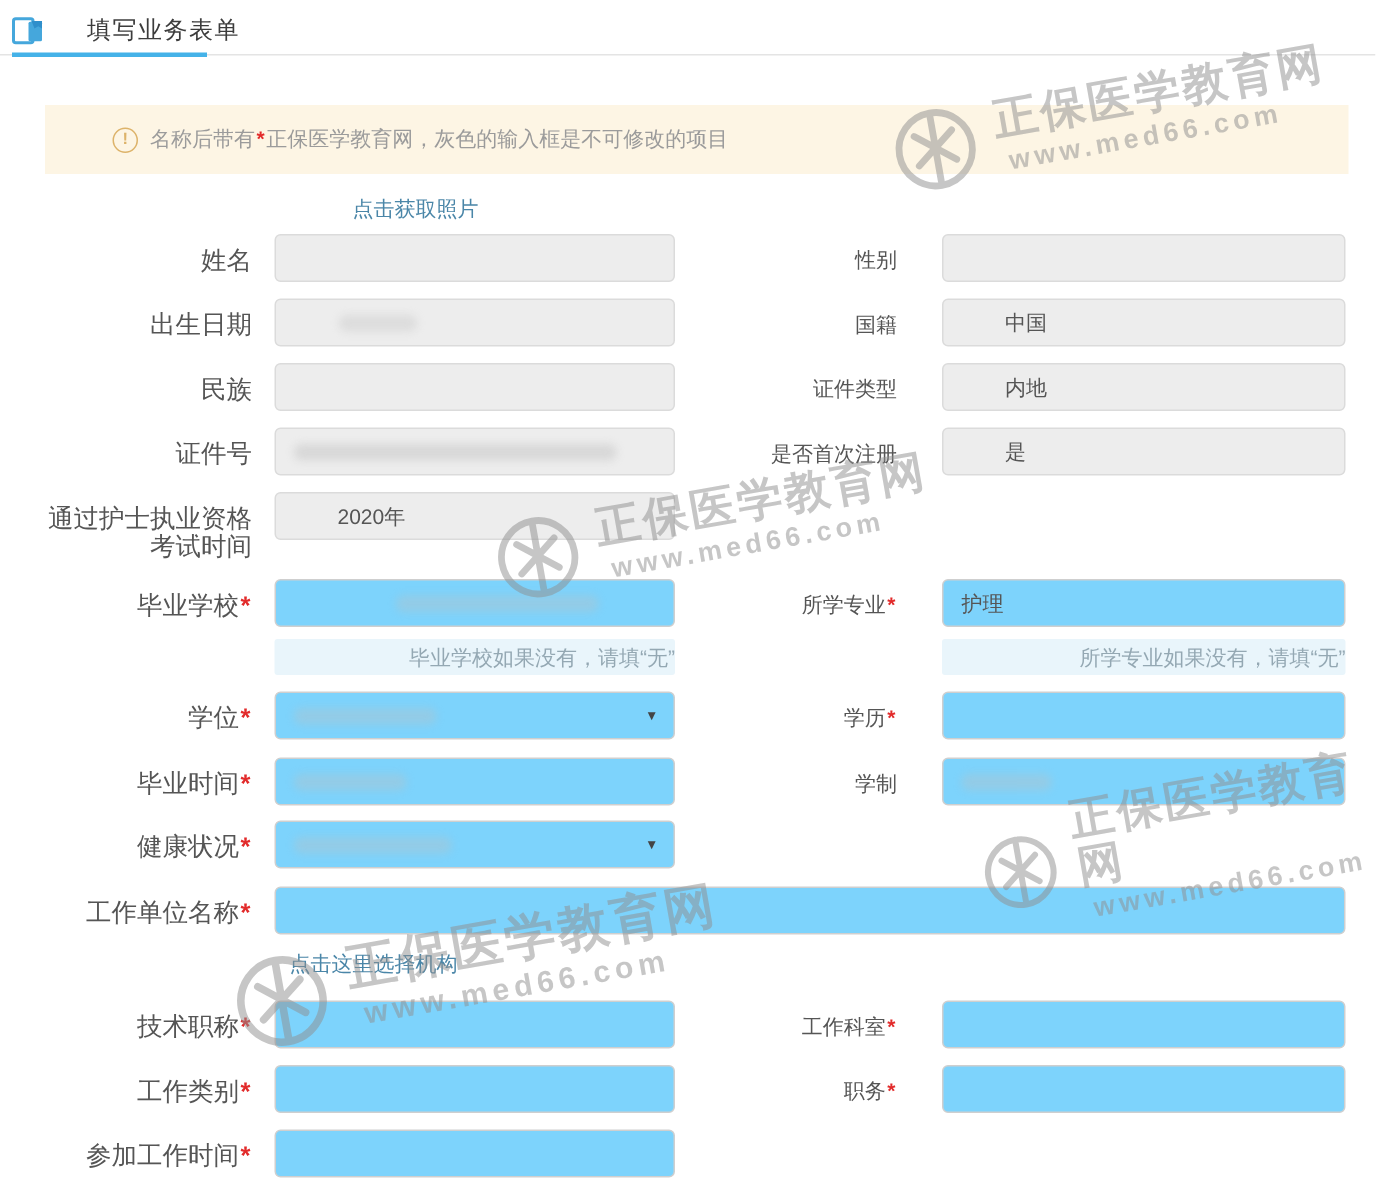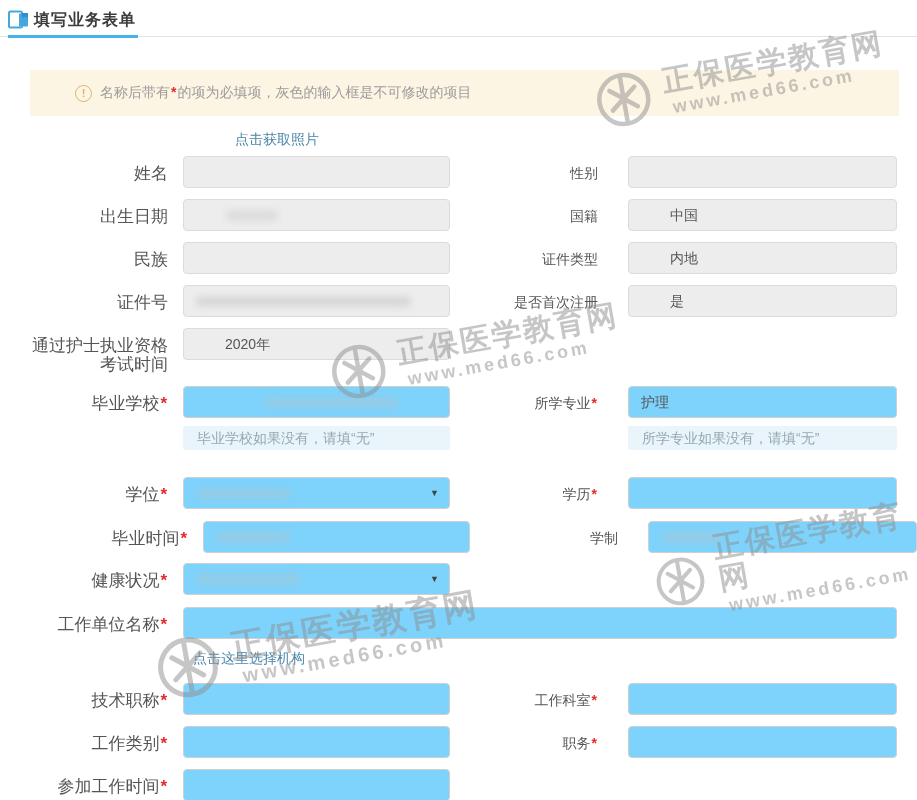--- a/index.html
+++ b/index.html
@@ -6,21 +6,21 @@
   html,body { background:#fff; }
   body {
     width:917px; height:800px; position:relative; overflow:hidden;
     font-family:"Liberation Sans","DejaVu Sans",sans-serif;
     -webkit-font-smoothing:antialiased;
   }
   .page { position:relative; width:917px; height:800px; background:#fff; }
 
   
   .header { position:relative; height:38px; }
-  .header-inner { display:flex; align-items:flex-start; gap:4px; padding:10px 0 0 8px;font-weight:bold; }
+  .header-inner { display:flex; align-items:flex-end; gap:28px; padding:10px 0 0 8px; }
   .header-title { font-size:16px; color:#3c3c3c; letter-spacing:1px; }
   .header-line { position:absolute; left:0; right:0; top:36px; height:1px; background:#e4e4e4; }
   .header-accent { position:absolute; left:8px; top:35px; width:130px; height:3px; background:#45b2e8; z-index:2; }
 
   
   .notice {
     margin:32px 18px 0 30px; height:46px; width:869px;
     background:#fdf5e4; display:flex; align-items:center; padding-left:45px;
     font-size:14px; color:#9b9b9b;
   }
@@ -37,42 +37,42 @@
   .org-link-row   { margin:11px 0 17px 193px; height:16px; line-height:16px; }
 
   
   .row { display:flex; margin-left:30px; margin-bottom:11px; }
   .l-lbl { width:138px; text-align:right; font-size:17px; color:#555; padding-top:8px; line-height:19px; }
   .l-fld { width:267px; margin-left:15px; position:relative; }
   .r-lbl { width:148px; text-align:right; font-size:14px; color:#555; padding-top:8px; line-height:19px;padding-left:13px; }
   .r-fld { width:269px; margin-left:30px; position:relative; }
   .w-fld { width:714px; margin-left:15px; position:relative; }
 
-  .mb8  { margin-bottom:8px; }  .mb10 { margin-bottom:10px;justify-content:flex-end; }
+  .mb8  { margin-bottom:8px; }  .mb10 { margin-bottom:10px; }
   .mb12 { margin-bottom:12px; }
 
   .box {
     width:100%; height:32px; border:1px solid #cfcfcf; border-radius:4px;
     background:#7dd3fc; padding:0 12px; font-size:14px; color:#555;
     line-height:30px; position:relative; overflow:hidden;
   }
   .box.gray { background:#ededed; border-color:#dbdbdb;padding-left:41px; }
   .sel .arrow { position:absolute; right:10px; top:11px; font-size:9px; color:#444; line-height:9px; }
 
   .smudge {
     position:absolute; top:10px; height:11px; border-radius:5px;
     background:#bfbfbf; opacity:.35; filter:blur(3px); display:block;
   }
 
   .hint {
     width:100%; height:24px; line-height:24px; background:#e9f5fb;
     color:#94a8b3; font-size:14px; padding-left:14px; border-radius:2px;
     white-space:nowrap; overflow:hidden;
   }
-  .hint-row { margin-bottom:27px; }
+  .hint-row { margin-bottom:11px;text-align:right; }
 
   
   .wm {
     position:absolute; display:flex; align-items:center; gap:12px;
     transform:rotate(-10deg); opacity:.5; pointer-events:none; z-index:50;
     color:#8f8f8f;
   }
   .wm .wm-text { display:flex; flex-direction:column; }
   .wm .zh  { font-size:30px; font-weight:bold; letter-spacing:2px; line-height:32px; }
   .wm .url { font-size:18px; font-weight:bold; letter-spacing:3px; line-height:22px; padding-left:6px; }
@@ -96,21 +96,21 @@
         </svg>
       </span>
       <span class="header-title">填写业务表单</span>
     </div>
     <div class="header-line"></div>
     <div class="header-accent"></div>
   </div>
 
   <div class="notice">
     <span class="notice-icon">!</span>
-    <span><span>名称后带有</span><i class="req">*</i><span>的项为必填项，灰色的输入框是不可修改的项目</span></span>
+    <span><span>名称后带有</span><i class="req">*</i><span>正保医学教育网，灰色的输入框是不可修改的项目</span></span>
   </div>
 
   <div class="photo-link-row">
     <span class="link">点击获取照片</span>
   </div>
 
   <div class="row">
     <div class="l-lbl"><span>姓名</span></div>
     <div class="l-fld">
         <div class="box gray"></div>

